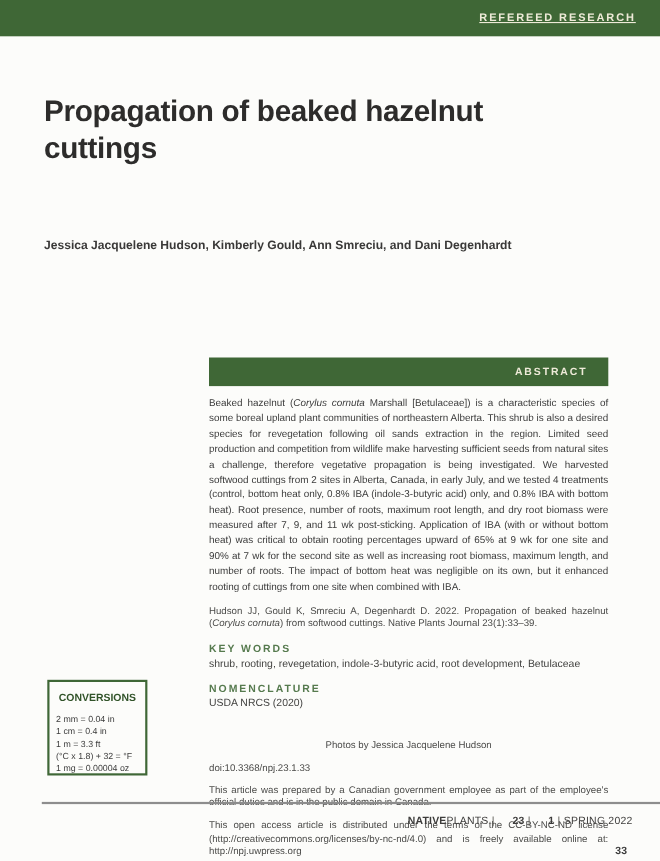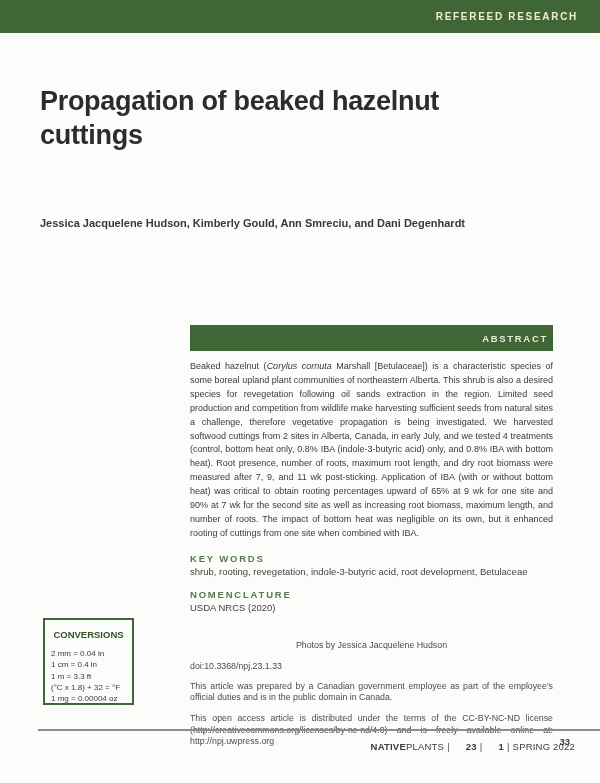--- a/index.html
+++ b/index.html
@@ -14,38 +14,38 @@
   .page{
     position:relative;width:600px;height:783px;margin:0 auto;
     background:#fcfcfa;overflow:hidden;
   }
   
   .topbar{
     position:absolute;left:0;top:0;right:0;height:33px;background:var(--green);
     display:flex;align-items:center;justify-content:flex-end;
     padding-right:22px;box-sizing:border-box;
   }
-  .topbar-label{color:var(--cream);font-size:10px;font-weight:700;letter-spacing:1.7px;}
+  .topbar-label{color:var(--cream);font-size:10px;font-weight:700;letter-spacing:1.7px;text-decoration:underline;}
 
   
   .title{
     position:absolute;left:40px;top:84px;width:505px;
     font-size:27px;line-height:34px;font-weight:700;color:#2d2c2b;letter-spacing:-0.3px;
   }
   .title .it{font-style:italic;}
   .authors{
     position:absolute;left:40px;top:217px;width:520px;
     font-size:11px;font-weight:700;color:#3a3938;
   }
 
   
   .col{position:absolute;left:190px;top:325px;width:363px;}
   .abstract-bar{
     height:26px;background:var(--green);
-    display:flex;align-items:center;justify-content:flex-end;padding-right:5px;box-sizing:border-box;
+    display:flex;align-items:center;justify-content:flex-end;padding-right:19px;box-sizing:border-box;
   }
   .abstract-bar span{color:var(--cream);font-size:9.5px;font-weight:700;letter-spacing:1.7px;}
   .abstract-text{
     margin-top:9px;font-size:9px;line-height:13.9px;text-align:justify;color:var(--body);
   }
   .abstract-text .it{font-style:italic;}
   .citation{
     margin-top:9px;font-size:8.8px;line-height:11.5px;text-align:justify;color:var(--muted);
   }
   .citation .it{font-style:italic;}
@@ -88,20 +88,21 @@
   <div class="authors">Jessica Jacquelene Hudson, Kimberly Gould, Ann Smreciu, and Dani Degenhardt</div>
 
   <div class="col">
 
     <div class="abstract-bar">
       <span>ABSTRACT</span>
     </div>
 
     <div class="abstract-text"><span>Beaked hazelnut (</span><span class="it">Corylus cornuta</span><span> Marshall [Betulaceae]) is a characteristic species of some boreal upland plant communities of northeastern Alberta. This shrub is also a desired species for revegetation following oil sands extraction in the region. Limited seed production and competition from wildlife make harvesting sufficient seeds from natural sites a challenge, therefore vegetative propagation is being investigated. We harvested softwood cuttings from 2 sites in Alberta, Canada, in early July, and we tested 4 treatments (control, bottom heat only, 0.8% IBA (indole-3-butyric acid) only, and 0.8% IBA with bottom heat). Root presence, number of roots, maximum root length, and dry root biomass were measured after 7, 9, and 11 wk post-sticking. Application of IBA (with or without bottom heat) was critical to obtain rooting percentages upward of 65% at 9 wk for one site and 90% at 7 wk for the second site as well as increasing root biomass, maximum length, and number of roots. The impact of bottom heat was negligible on its own, but it enhanced rooting of cuttings from one site when combined with IBA.</span></div>
 
+    <div class="citation"><span>Hudson JJ, Gould K, Smreciu A, Degenhardt D. 2022. Propagation of beaked hazelnut (</span><span class="it">Corylus cornuta</span><span>) from softwood cuttings. Native Plants Journal 23(1):33–39.</span></div>
 
     <div class="sec-label">KEY WORDS</div>
     <div class="sec-text">shrub, rooting, revegetation, indole-3-butyric acid, root development, Betulaceae</div>
 
     <div class="sec-label">NOMENCLATURE</div>
     <div class="sec-text">USDA NRCS (2020)</div>
 
     <div class="photos">Photos by Jessica Jacquelene Hudson</div>
 
     <div class="doi">doi:10.3368/npj.23.1.33</div>

